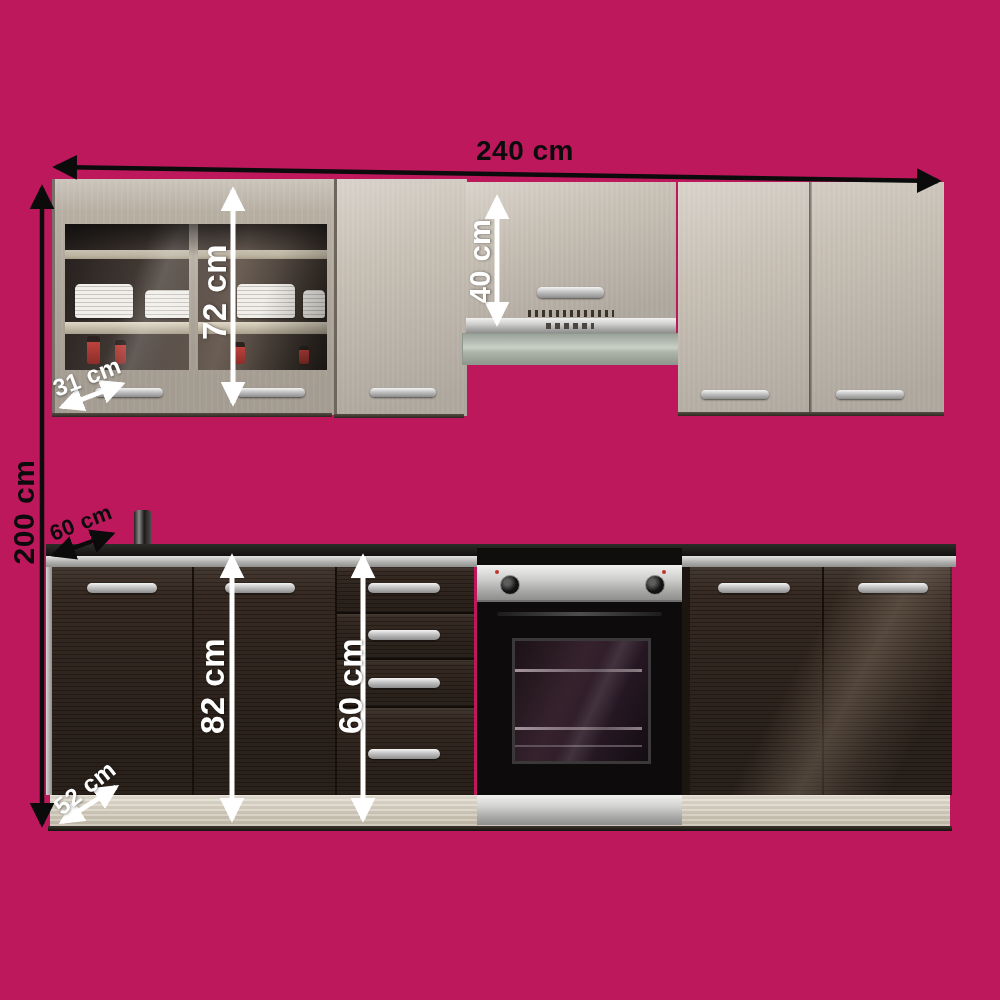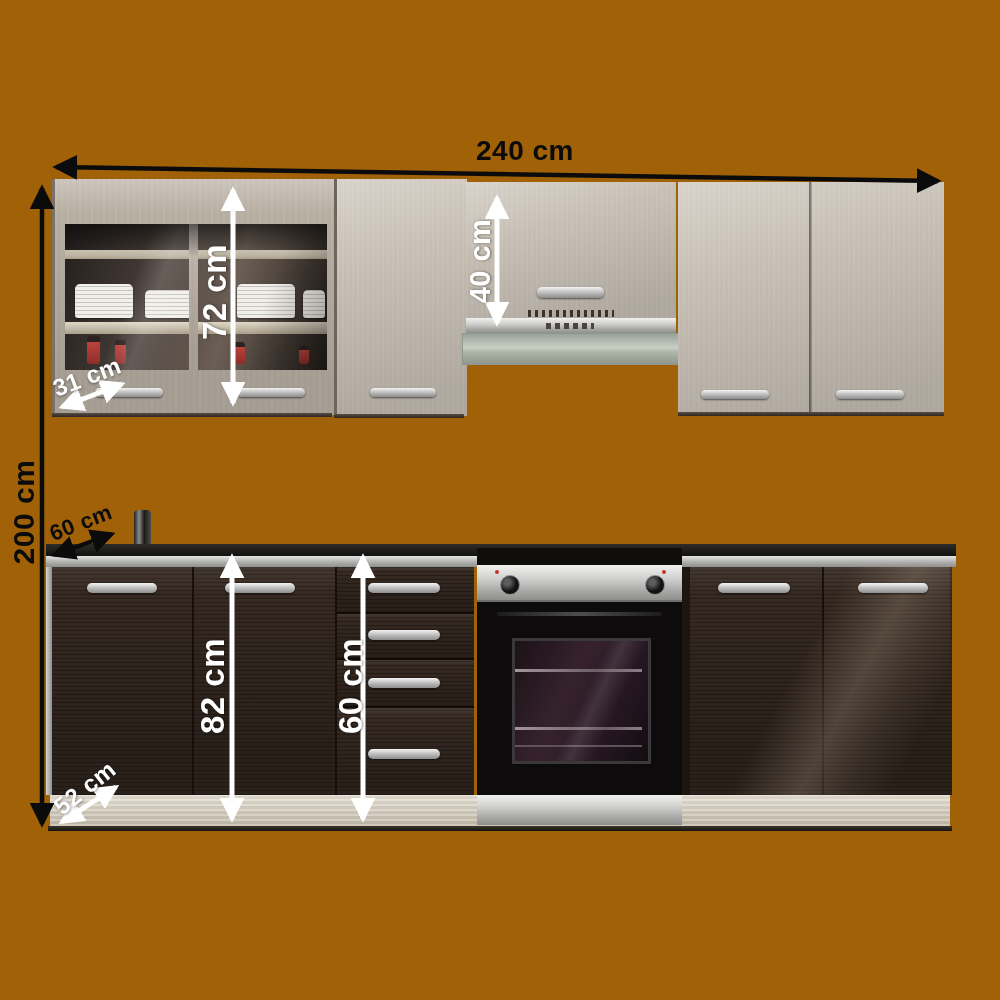--- a/index.html
+++ b/index.html
@@ -1,17 +1,17 @@
 <!DOCTYPE html>
 <html><head>
 <meta charset="utf-8">
 <style>
   html,body{margin:0;padding:0;background:#ffffff;}
   .stage{
-    position:relative;width:1000px;height:1000px;background:#a16207;overflow:hidden;
+    position:relative;width:1000px;height:1000px;background:#be185d;overflow:hidden;
     font-family:"Liberation Sans", sans-serif;
   }
   .abs{position:absolute;}
 
   
   .wood-light{
     background-color:#b7aea2;
     background-image:
       linear-gradient(180deg, rgba(255,255,255,.28) 0, rgba(255,255,255,0) 14%, rgba(0,0,0,.10) 85%),
       repeating-linear-gradient(90deg, rgba(255,255,255,.06) 0 2px, rgba(0,0,0,0) 2px 6px);

